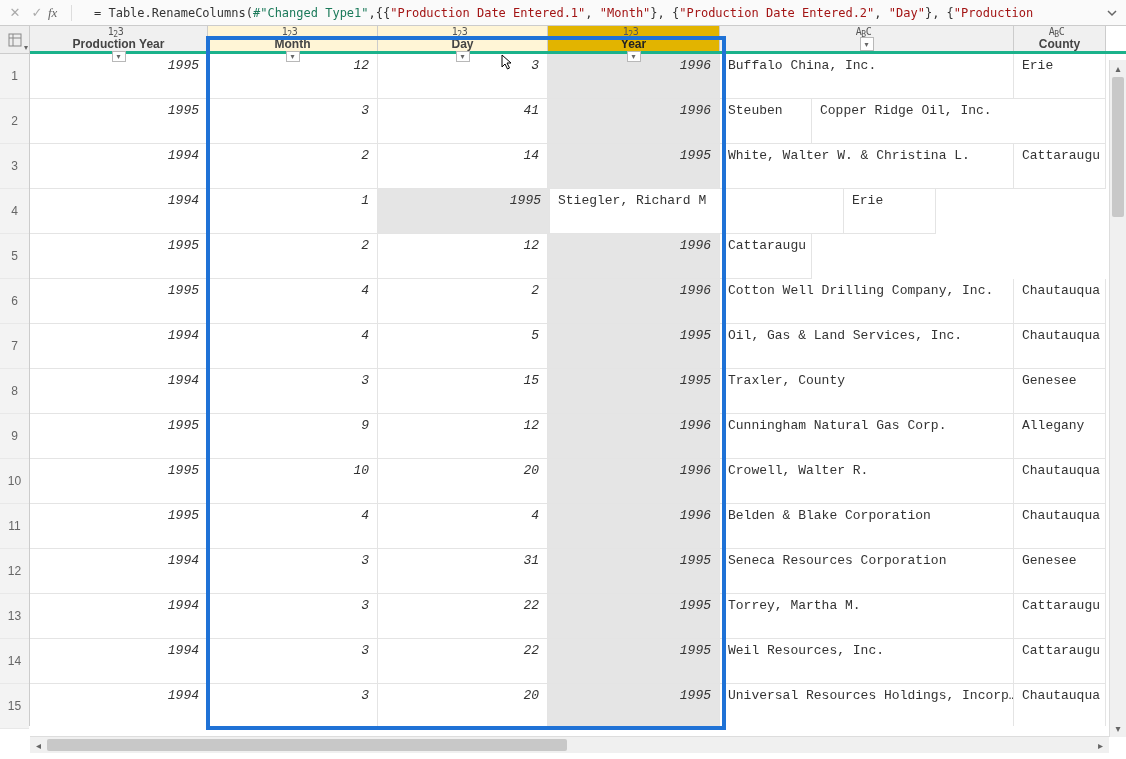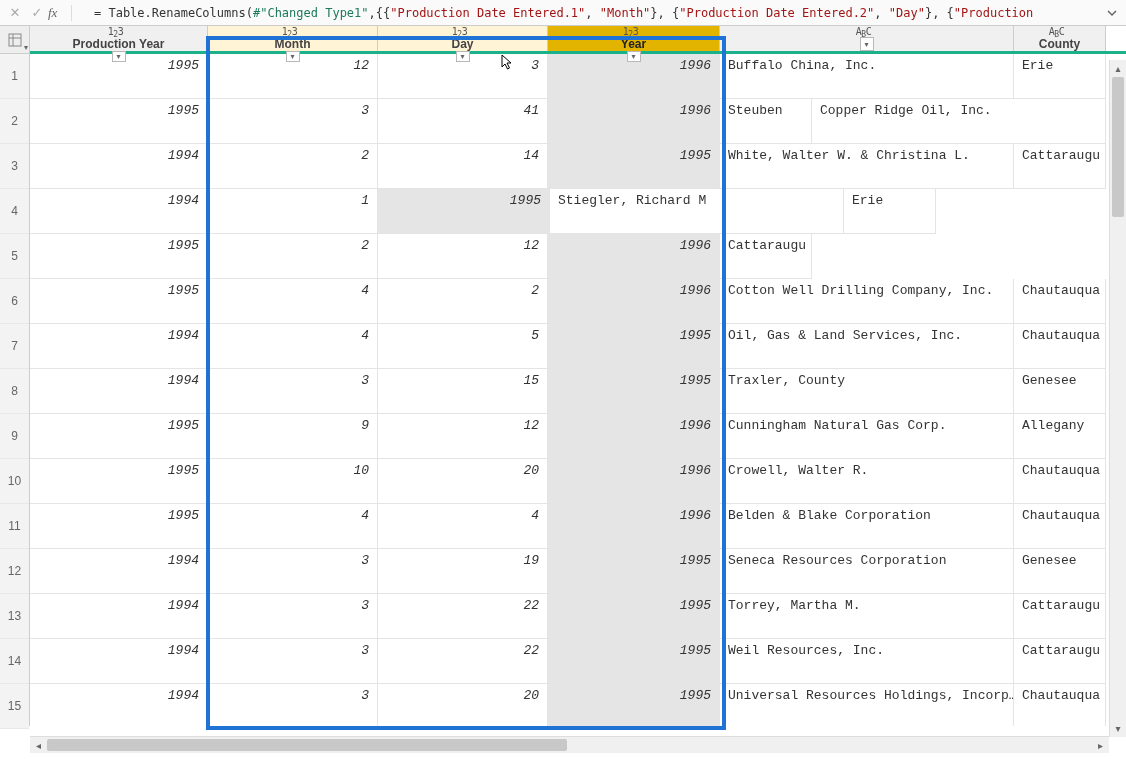--- a/index.html
+++ b/index.html
@@ -350,21 +350,21 @@
           <div class="cell num c-prod">1995</div>
           <div class="cell num c-month">4</div>
           <div class="cell num c-day">4</div>
           <div class="cell num c-year sel">1996</div>
           <div class="cell text c-op">Belden &amp; Blake Corporation</div>
           <div class="cell text c-county">Chautauqua</div>
         </div>
         <div class="data-row">
           <div class="cell num c-prod">1994</div>
           <div class="cell num c-month">3</div>
-          <div class="cell num c-day">19</div>
+          <div class="cell num c-day">31</div>
           <div class="cell num c-year sel">1995</div>
           <div class="cell text c-op">Seneca Resources Corporation</div>
           <div class="cell text c-county">Genesee</div>
         </div>
         <div class="data-row">
           <div class="cell num c-prod">1994</div>
           <div class="cell num c-month">3</div>
           <div class="cell num c-day">22</div>
           <div class="cell num c-year sel">1995</div>
           <div class="cell text c-op">Torrey, Martha M.</div>

